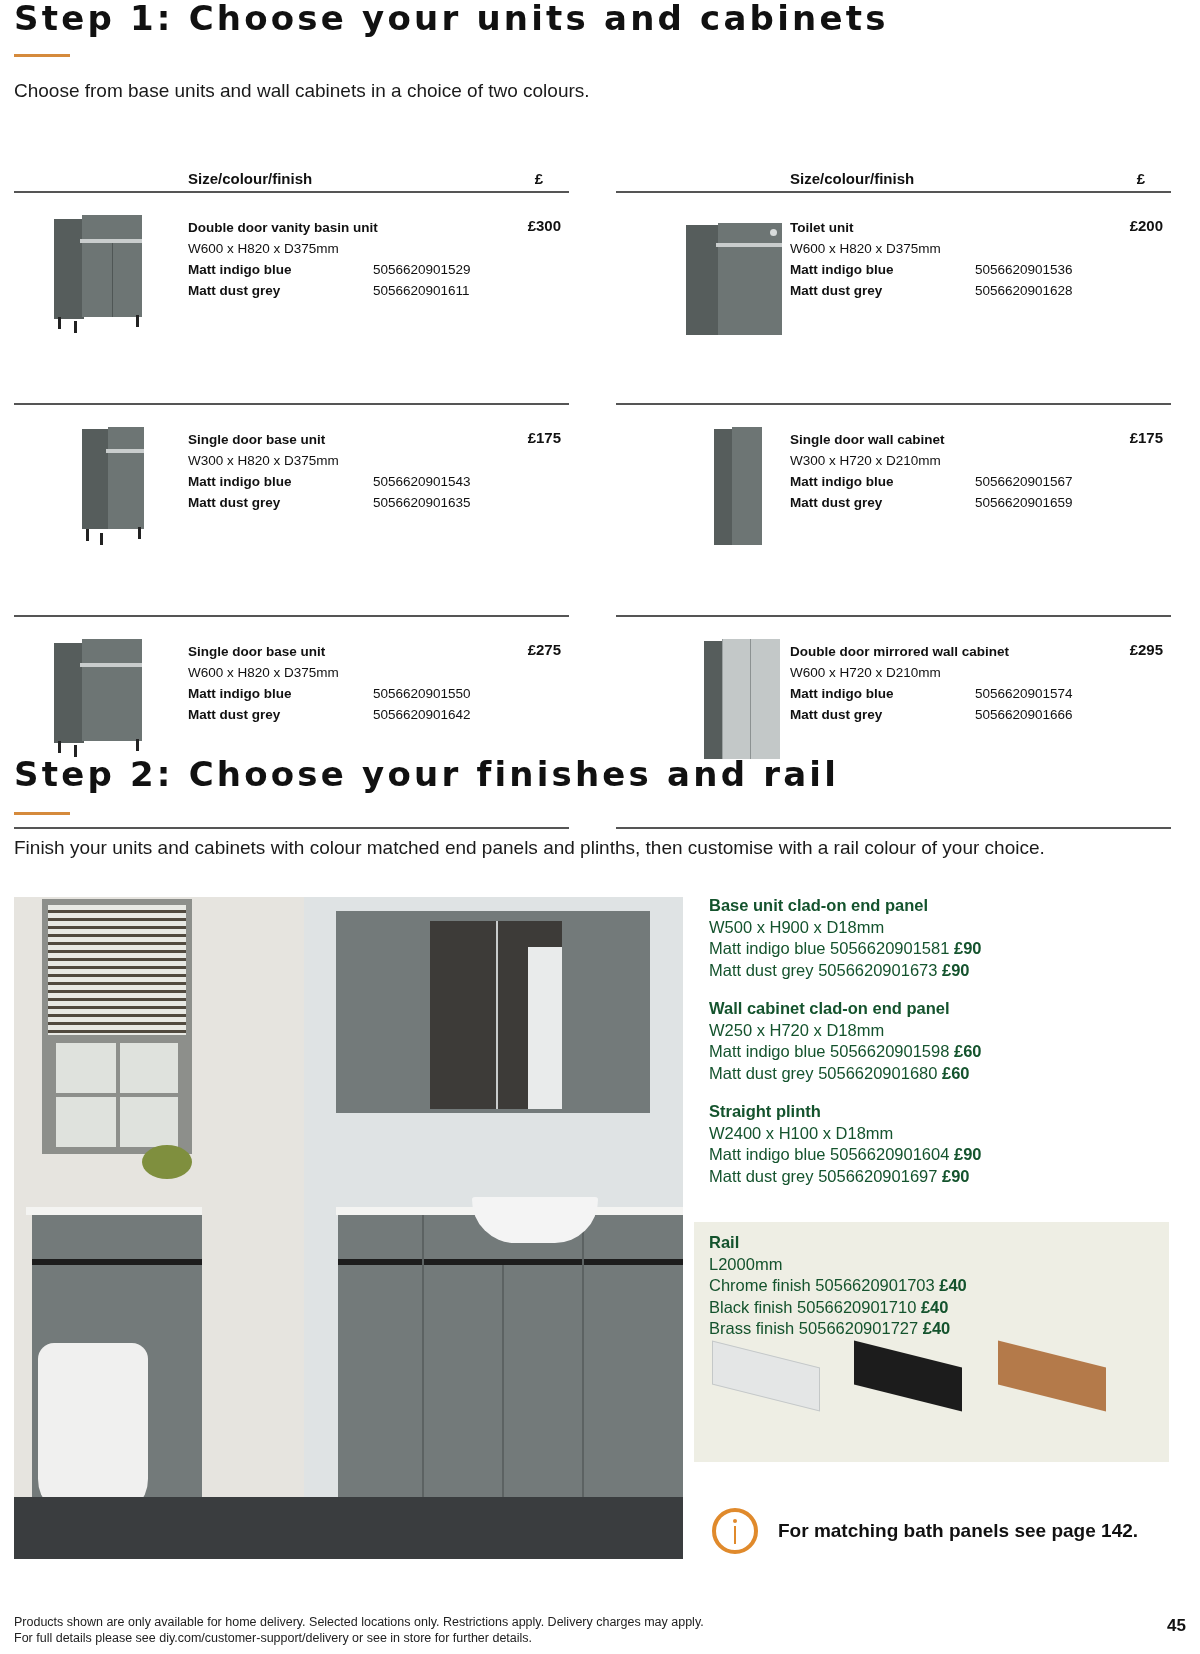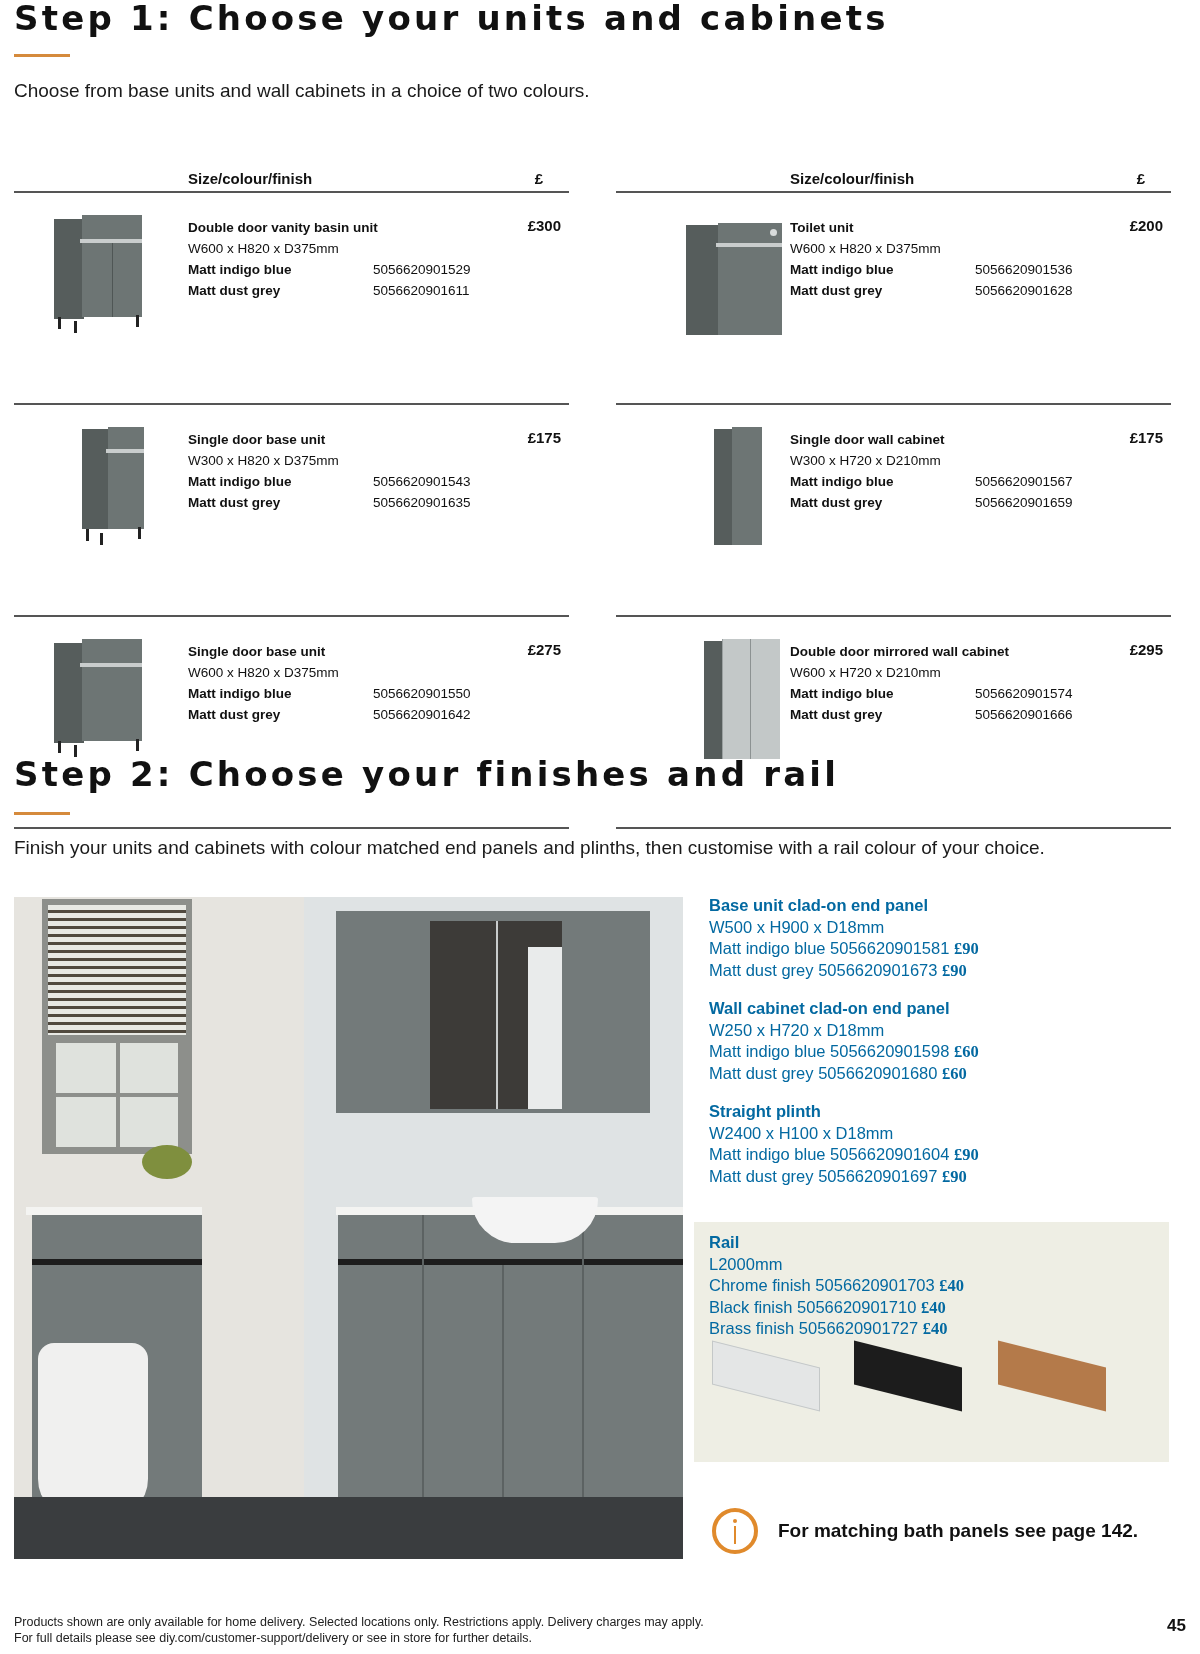--- a/index.html
+++ b/index.html
@@ -26,23 +26,23 @@
 
     
     .cab { position: absolute; background: #6d7574; }
     .cab-side { position: absolute; background: #565d5c; }
     .cab-handle { position: absolute; height: 4px; background: #c9cdcd; }
     .cab-leg { position: absolute; width: 3px; height: 12px; background: #222; }
     .cab-seam { position: absolute; width: 1px; background: #4f5655; }
 
     
     .photo { position: absolute; left: 14px; top: 897px; width: 669px; height: 662px; overflow: hidden; background: #d9dcdc; }
-    .spec { position: absolute; left: 709px; width: 440px; font-size: 16.5px; line-height: 21.5px; color: #0369a1; }
+    .spec { position: absolute; left: 709px; width: 440px; font-size: 16.5px; line-height: 21.5px; color: #14532d; }
     .spec .title { font-weight: bold; }
-    .spec b { font-weight: bold; font-family: Liberation Serif, serif; }
+    .spec b { font-weight: bold; }
     .rail-box { position: absolute; left: 694px; top: 1222px; width: 475px; height: 240px; background: #eeeee4; }
     .info-note { position: absolute; left: 712px; top: 1508px; display: flex; align-items: center; }
     .info-icon { width: 46px; height: 46px; border: 4px solid #e08a2c; border-radius: 50%; position: relative; }
     .info-icon::before { content: ""; position: absolute; left: 17px; top: 7px; width: 4px; height: 4px; border-radius: 50%; background: #e08a2c; }
     .info-icon::after { content: ""; position: absolute; left: 18px; top: 14px; width: 2px; height: 18px; background: #e08a2c; }
     .info-text { margin-left: 20px; font-weight: bold; font-size: 19px; text-align: right; }
 
     .footer { position: absolute; left: 14px; top: 1614px; font-size: 12.5px; line-height: 16px; color: #222; }
     .page-num { position: absolute; right: 14px; top: 1616px; font-weight: bold; font-size: 17px; }
   </style>

